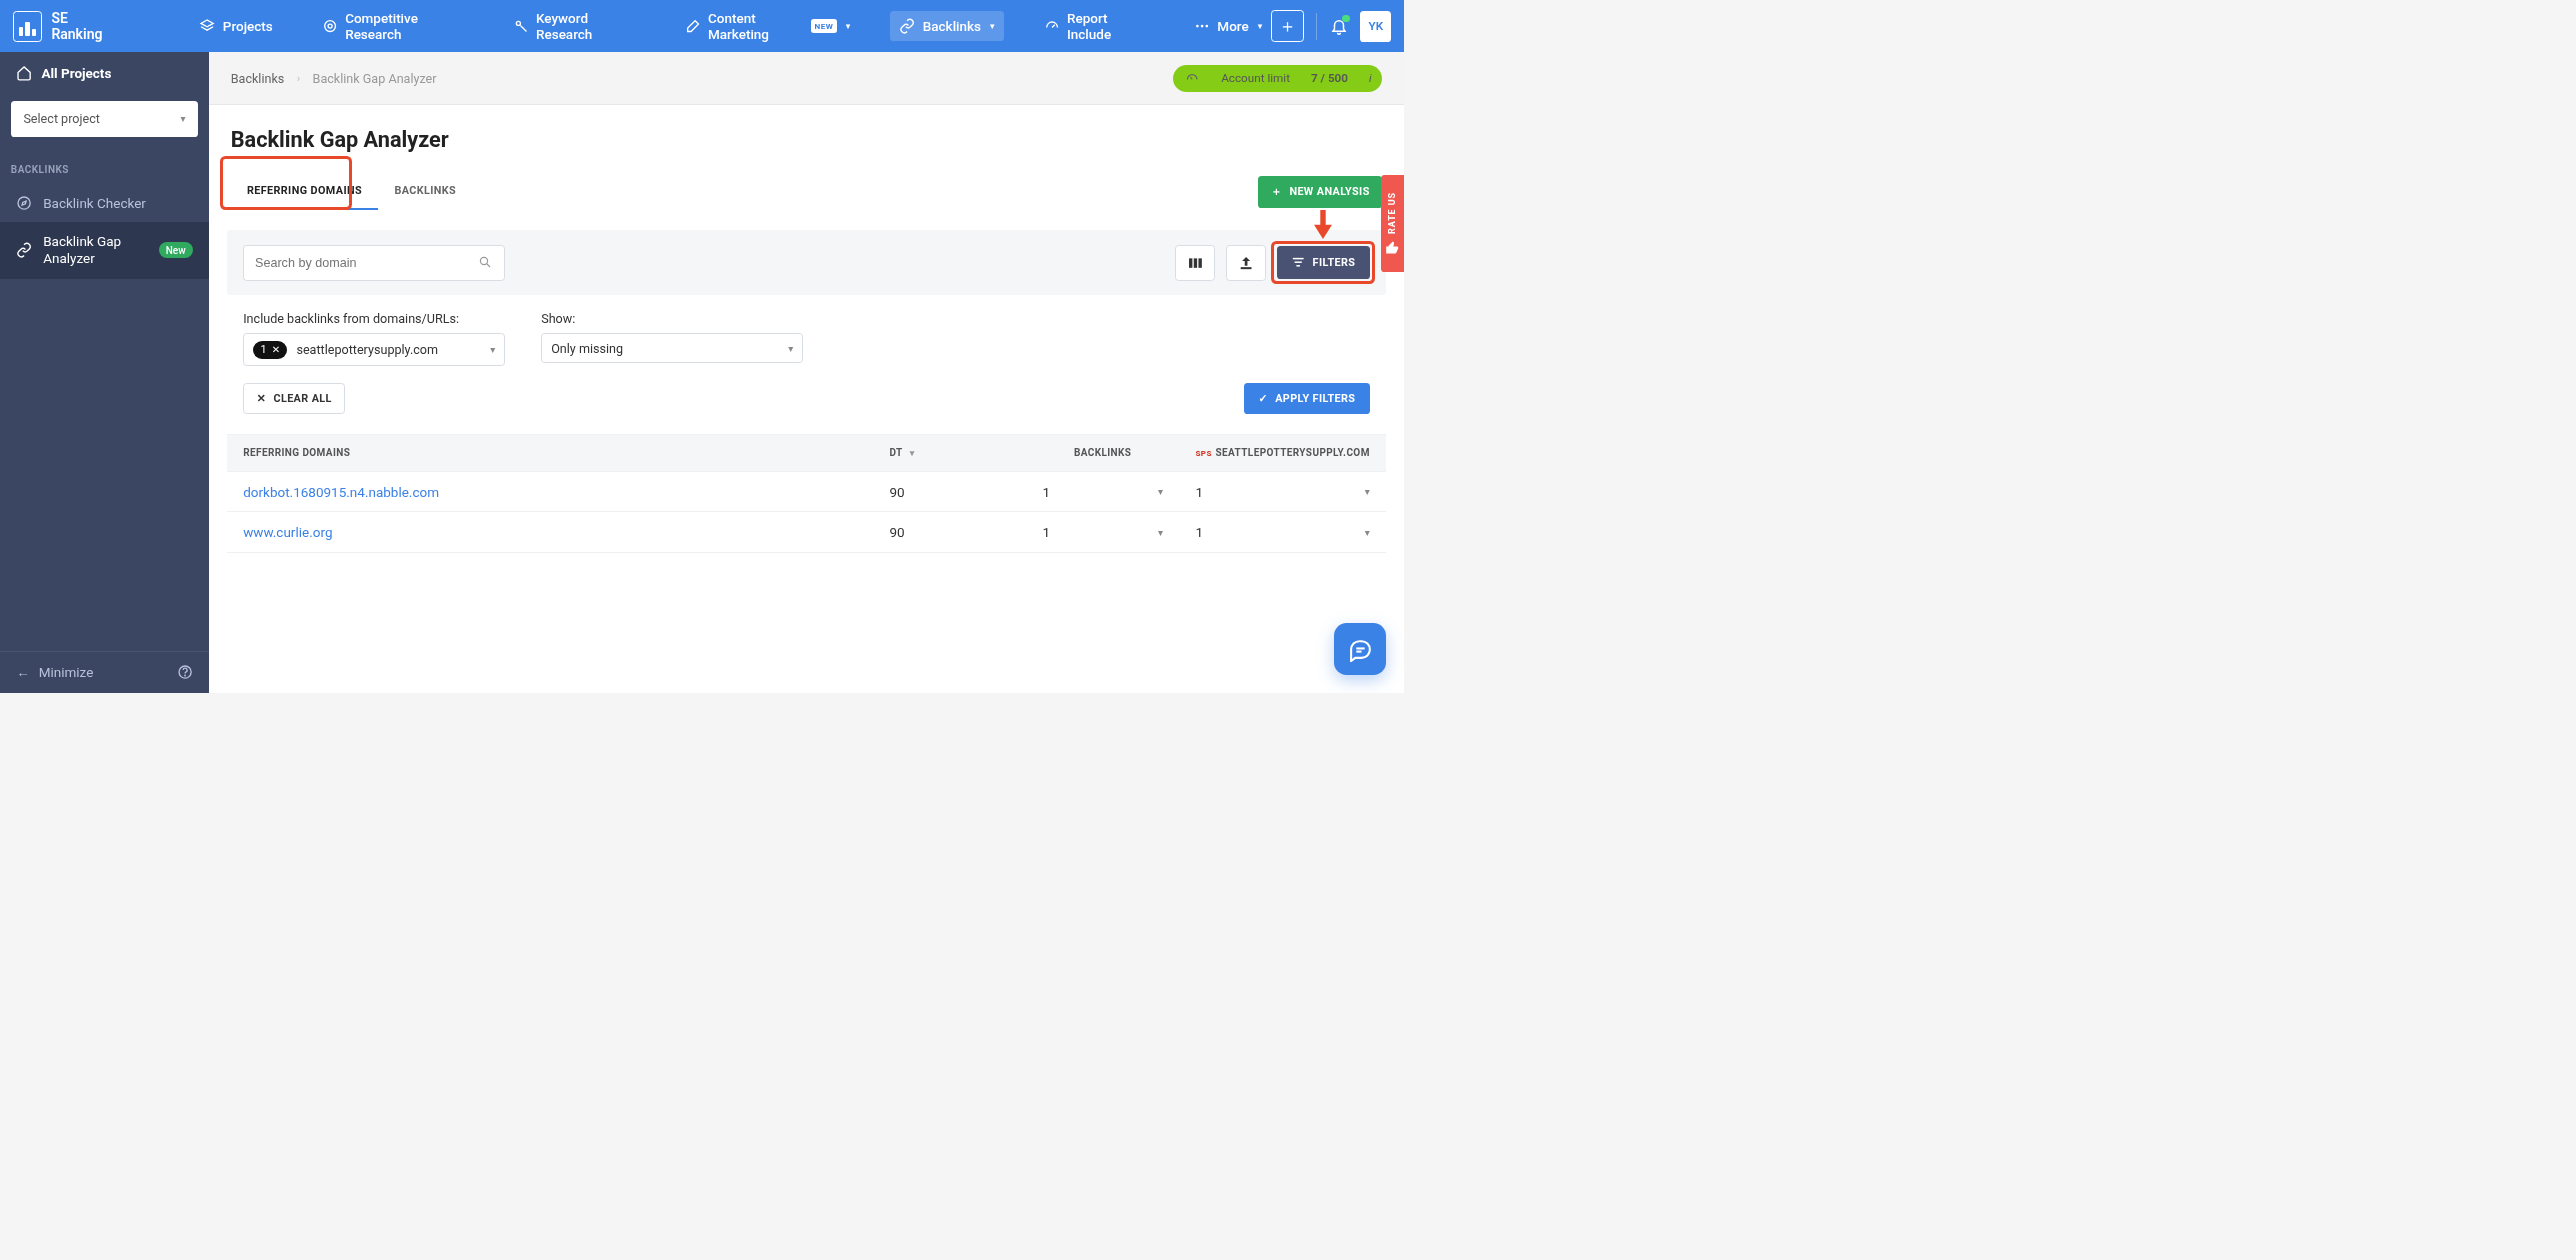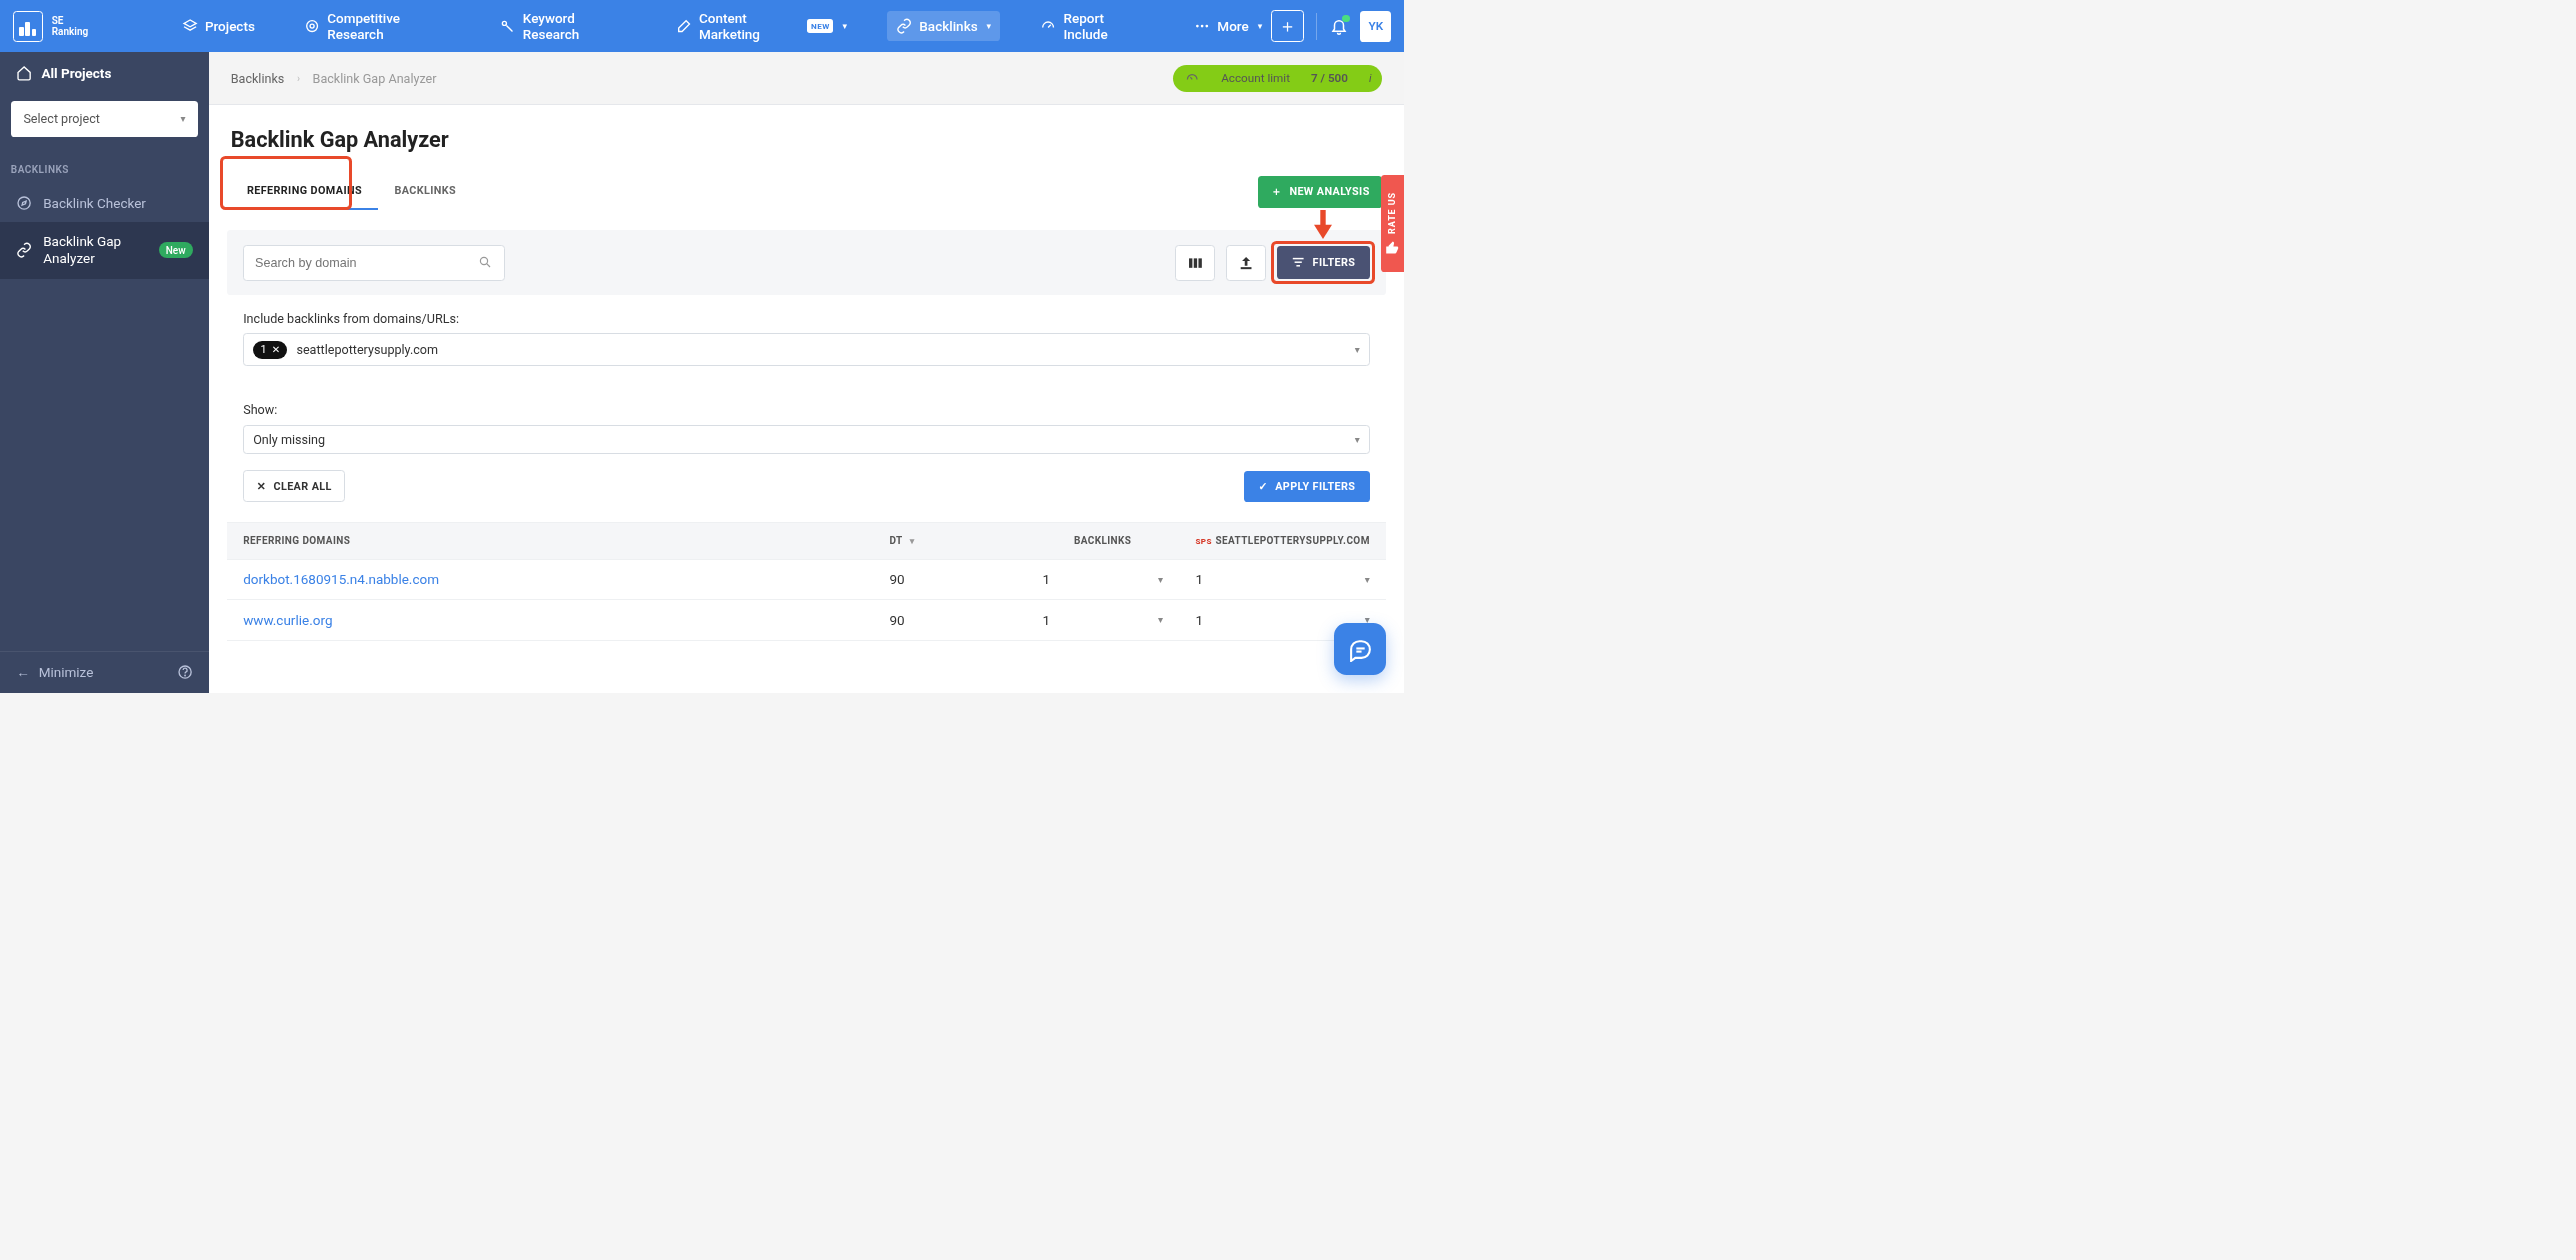--- a/index.html
+++ b/index.html
@@ -1,21 +1,21 @@
 <!DOCTYPE html>
 <html style="font-size:14.4px"><head>
 <meta charset="utf-8">
 <style>
 * { box-sizing: border-box; margin: 0; padding: 0; }
 body { font-family: -apple-system, BlinkMacSystemFont, "Segoe UI", Roboto, sans-serif; font-size: 12.6px; color: #333; background: #f5f5f5; overflow: hidden; }
 .app { width: 1404px; height: 693px; display: flex; flex-direction: column; position: relative; }
 
 
 .topnav { height: 52px; background: #3b82e6; display: flex; align-items: center; padding: 0 12.6px; color: #fff; }
-.brand { display: flex; align-items: center; gap: 9px; font-weight: 600; font-size: 10px; }
+.brand { display: flex; align-items: center; gap: 9px; font-weight: 600; font-size: 14px; }
 .brand-logo { width: 31px; height: 31px; border: 1.8px solid #fff; border-radius: 3.6px; display: flex; align-items: flex-end; justify-content: center; gap: 1.8px; padding: 4.5px 3.6px; }
 .brand-logo span { width: 4.5px; background: #fff; border-radius: 0.9px; }
 .brand-logo span:nth-child(1){height:9px} .brand-logo span:nth-child(2){height:14.4px} .brand-logo span:nth-child(3){height:7.2px}
 .nav-items { display: flex; align-items: center; margin-left: 72px; gap: 31px; }
 .nav-item { display: flex; align-items: center; gap: 7.2px; color: #fff; font-size: 13.5px; font-weight: 500; padding: 7.2px 9px; border-radius: 3.6px; cursor: pointer; }
 .nav-item.active { background: rgba(255,255,255,0.18); }
 .nav-item .chev { margin-left: 1.8px; font-size: 9px; }
 .new-pill { background: #fff; color: #3b82e6; font-size: 8.1px; font-weight: 700; padding: 1.8px 3.6px; border-radius: 2.7px; letter-spacing: 0.5px; }
 .nav-right { margin-left: auto; display: flex; align-items: center; gap: 12.6px; }
 .plus-btn { width: 32.5px; height: 32.5px; border: 1.8px solid #fff; border-radius: 3.6px; display: flex; align-items: center; justify-content: center; color: #fff; font-size: 18px; cursor: pointer; }
@@ -63,21 +63,21 @@
 .search-box { width: 262px; background: #fff; border: 0.9px solid #d8dde3; border-radius: 3.6px; padding: 9px 10.8px; display: flex; align-items: center; justify-content: space-between; color: #888; font-size: 12.6px; }
 .search-box input { border: none; outline: none; flex: 1; font-size: 12.6px; color: #333; background: transparent; }
 .sq-btn { width: 40px; height: 36px; background: #fff; border: 0.9px solid #d8dde3; border-radius: 3.6px; display: flex; align-items: center; justify-content: center; cursor: pointer; color: #333; }
 .filters-btn { background: #4a5273; color: #fff; border-radius: 3.6px; padding: 9px 14.4px; display: flex; align-items: center; gap: 7.2px; font-size: 10.8px; font-weight: 700; letter-spacing: 0.4px; cursor: pointer; }
 .filters-wrap { position: relative; }
 .red-box-filters { position: absolute; left: -5.4px; top: -5.4px; right: -5.4px; bottom: -5.4px; border: 3.6px solid #e8492a; border-radius: 5.4px; pointer-events: none; }
 .arrow-down { position: absolute; left: 50%; top: -70px; transform: translateX(-50%); color: #e8492a; font-size: 40px; }
 .spacer { flex: 1; }
 
 .filter-panel { background: #fff; padding: 16.2px 16.2px 20px; border-bottom: 0.9px solid #eef0f2; }
-.fp-row1 { display: flex; gap: 36px; flex-direction: column; }
+.fp-row1 { display: flex; gap: 36px; }
 .field { display: flex; flex-direction: column; gap: 7.2px; }
 .field-label { font-size: 12.6px; color: #333; }
 .pill-select, .pill-select2 { border: 0.9px solid #d8dde3; border-radius: 3.6px; padding: 6.3px 9px; display: flex; align-items: center; gap: 9px; min-width: 262px; cursor: pointer; }
 .chip { background: #111; color: #fff; border-radius: 10.8px; padding: 2.7px 7.2px; display: flex; align-items: center; gap: 5.4px; font-size: 10.8px; }
 .chip .x { font-size: 10px; }
 .pill-text { font-size: 12.6px; color: #333; flex: 1; }
 .chev-d { color: #888; font-size: 10px; margin-left: auto; }
 .fp-row2 { display: flex; align-items: center; margin-top: 16.2px; }
 .clear-btn { border: 0.9px solid #d8dde3; border-radius: 3.6px; padding: 8.1px 12.6px; display: flex; align-items: center; gap: 7.2px; font-size: 10.8px; font-weight: 700; letter-spacing: 0.4px; color: #333; cursor: pointer; }
 .apply-btn { margin-left: auto; background: #3b82e6; color: #fff; padding: 9px 14.4px; border-radius: 3.6px; display: flex; align-items: center; gap: 7.2px; font-size: 10.8px; font-weight: 700; letter-spacing: 0.4px; cursor: pointer; }

